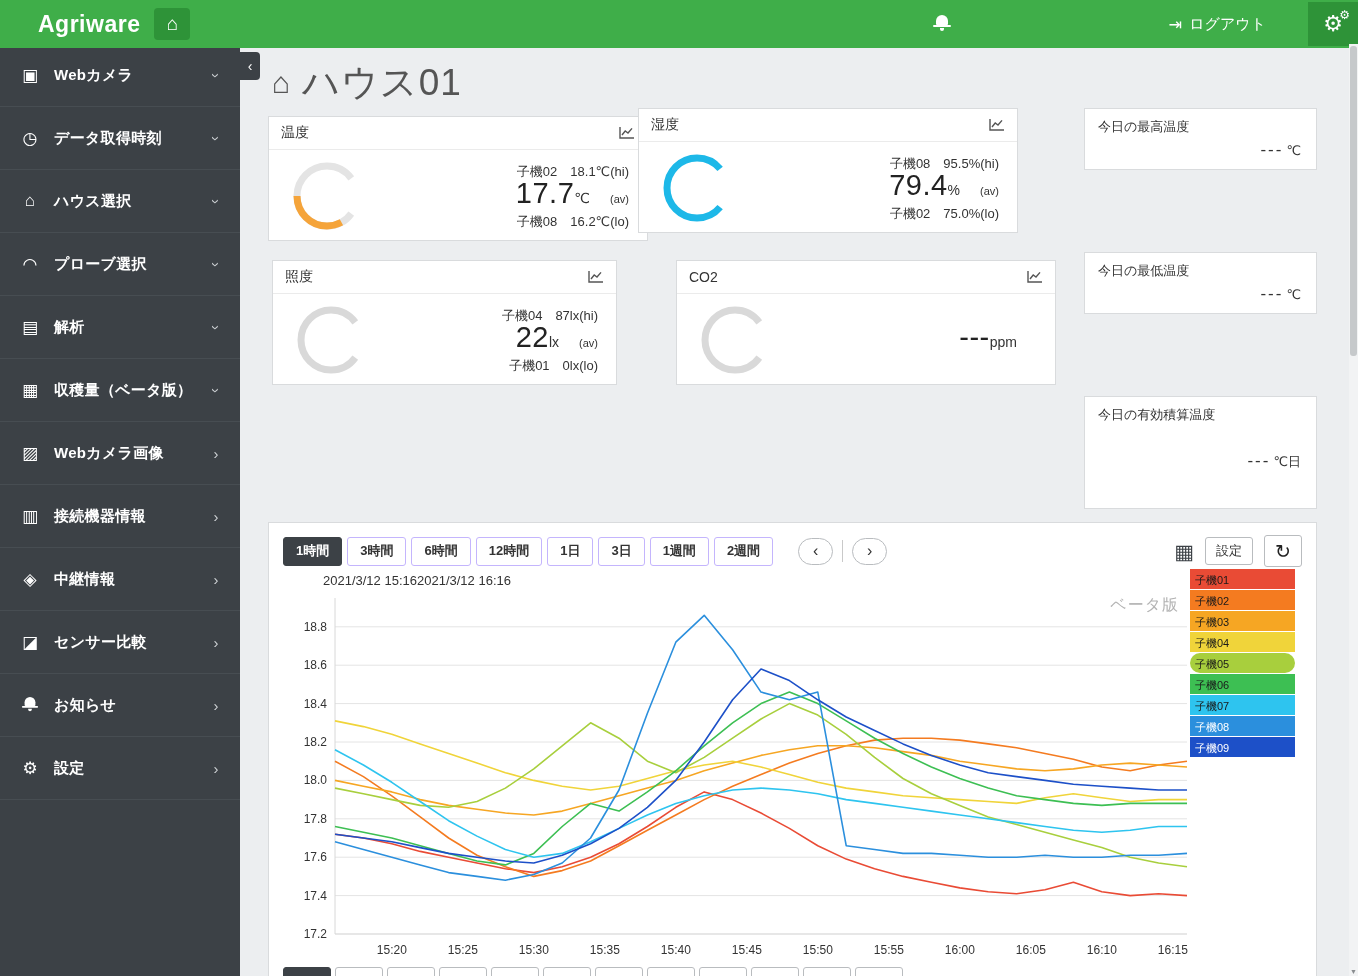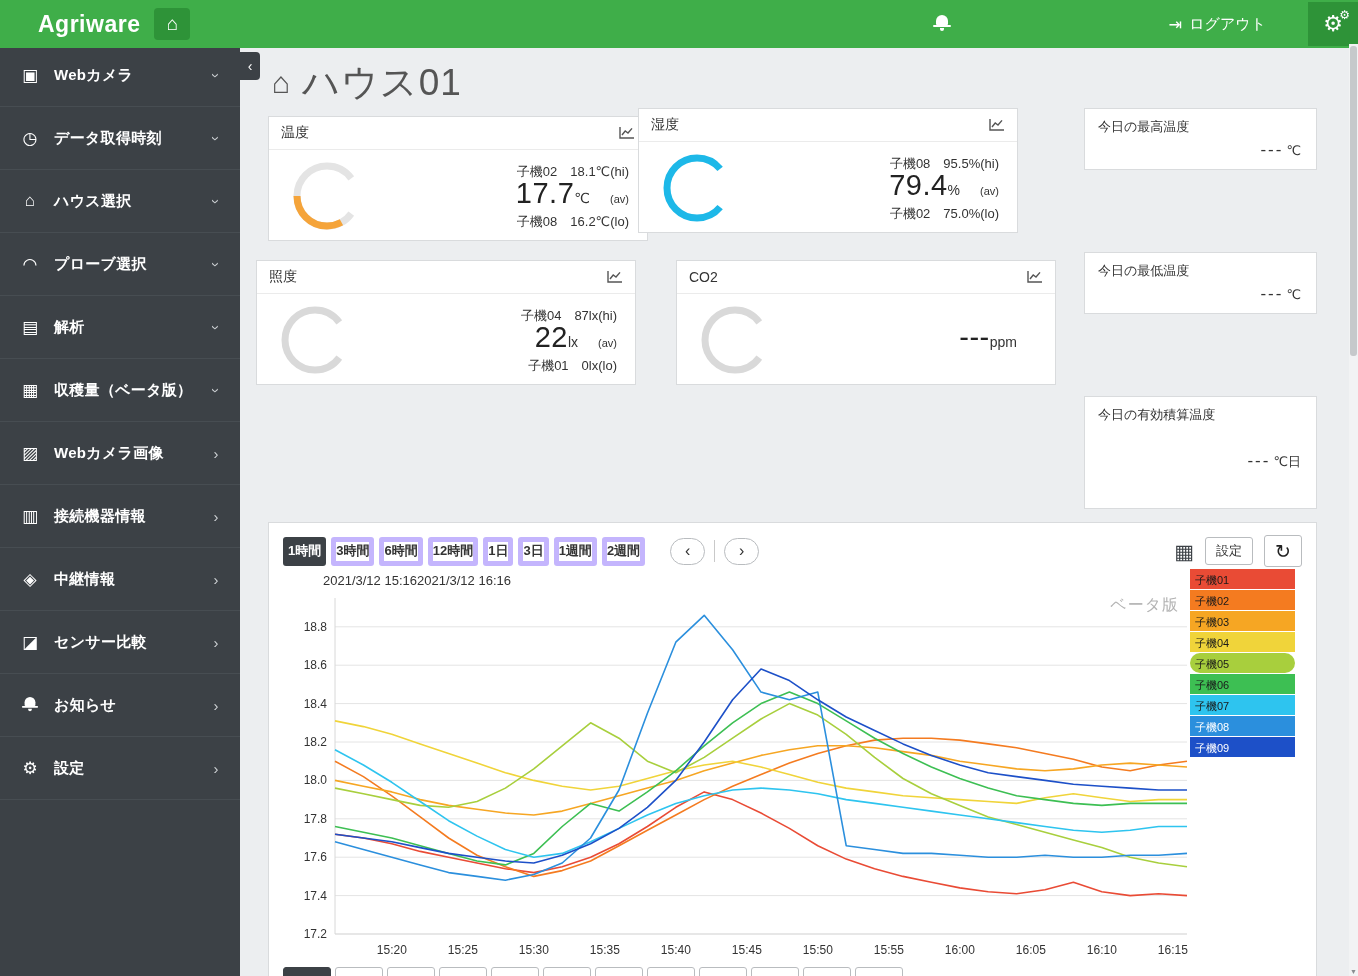--- a/index.html
+++ b/index.html
@@ -62,21 +62,21 @@
   .stat-ic{position:absolute;right:10px;top:8px}
   .stat-rows{text-align:right;padding-top:12px;line-height:20px}
   .stat-rows .mid{font-size:15px;line-height:22px}
   .stat-rows .sline{font-size:13px}
   .cpu-row{text-align:right;padding-top:30px;font-size:16px}
   .cpu-row .sname{margin-right:15px}
 
   
   .panel{left:268px;top:522px;width:1049px;height:470px;padding:12px 14px;overflow:hidden}
   .controls{display:flex;align-items:center}
-  .rbtn{height:29px;padding:0 0;border:5px solid #c4b5fd;background:#fff;font-size:13px;font-weight:bold;color:#333;margin-right:5px;border-radius:3px;cursor:pointer;font-family:inherit}
+  .rbtn{height:29px;padding:0 12px;border:1px solid #c4b5fd;background:#fff;font-size:13px;font-weight:bold;color:#333;margin-right:5px;border-radius:3px;cursor:pointer;font-family:inherit}
   .rbtn.active{background:#3c4146;color:#fff;border-color:#3c4146}
   .nav{margin-left:20px;display:flex;align-items:center}
   .nav-btn{width:35px;height:27px;border:1px solid #b9bcbf;border-radius:14px;background:#fff;font-size:16px;color:#333;display:flex;align-items:center;justify-content:center;cursor:pointer}
   .nav-sep{width:1px;height:22px;background:#c9c9c9;margin:0 9px}
   .controls-right{margin-left:auto;display:flex;align-items:center;gap:11px}
   .cal-icon{font-size:21px;color:#3c4146;cursor:pointer;line-height:1}
   .settings-btn{height:28px;padding:0 10px;border:1px solid #b9bcbf;background:#fff;font-size:13px;color:#333;border-radius:3px;cursor:pointer;font-family:inherit}
   .refresh-btn{width:38px;height:32px;border:1px solid #b9bcbf;background:#fff;font-size:19px;color:#222;border-radius:3px;cursor:pointer}
   .dates{display:flex;margin:6px 0 0 40px;width:864px;font-size:13px;color:#333}
   .watermark{position:absolute;top:72px;left:780px;width:130px;text-align:right;font-size:16px;color:#b3b3b3;letter-spacing:1px}
@@ -226,21 +226,21 @@
       <circle class="value" cx="36" cy="36" r="30" fill="none" stroke-width="7" pathLength="100" stroke="#1db8e8" stroke-dasharray="78 22" stroke-dashoffset="-11"></circle>
     </svg>
     <div class="gauge-vals">
       <div class="sline"><span class="sname">子機08</span><span>95.5%(hi)</span></div>
       <div class="mline"><span class="big">79.4</span><span class="unit">%</span><span class="tag">(av)</span></div>
       <div class="sline"><span class="sname">子機02</span><span>75.0%(lo)</span></div>
     </div>
   </div>
 </div>
 
-<div class="card" style="left:256px;top:260px;width:380px;height:125px">
+<div class="card" style="left:272px;top:260px;width:345px;height:125px">
   <div class="card-head">
     <span class="card-title">照度</span>
     <span class="chart-ic">
         <svg width="16" height="14" viewBox="0 0 16 14">
           <path d="M1 1v11h14" fill="none" stroke="#555" stroke-width="1.4"></path>
           <path d="M3 9l3.2-4 2.8 2 4-4.6" fill="none" stroke="#555" stroke-width="1.4"></path>
         </svg>
       </span>
   </div>
   <div class="gauge-body">

